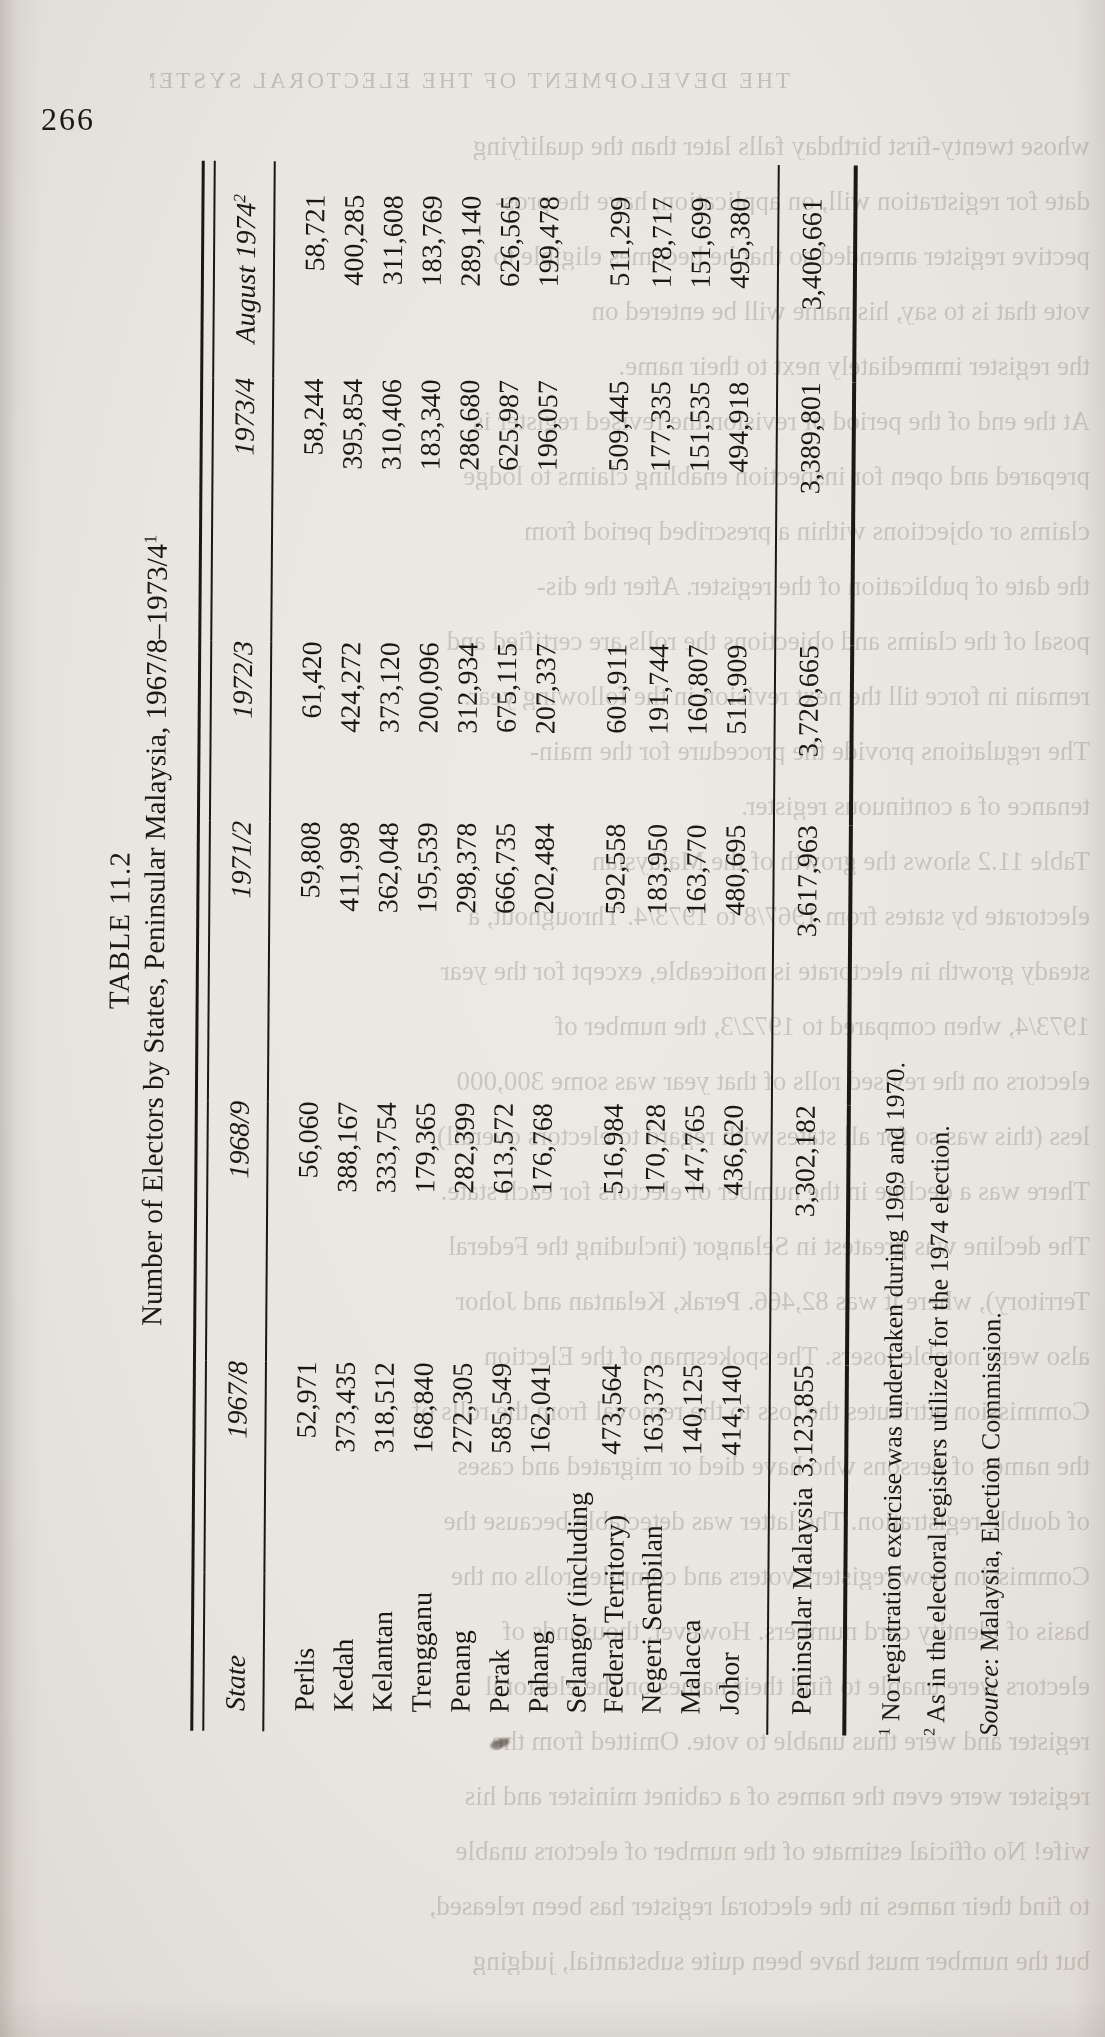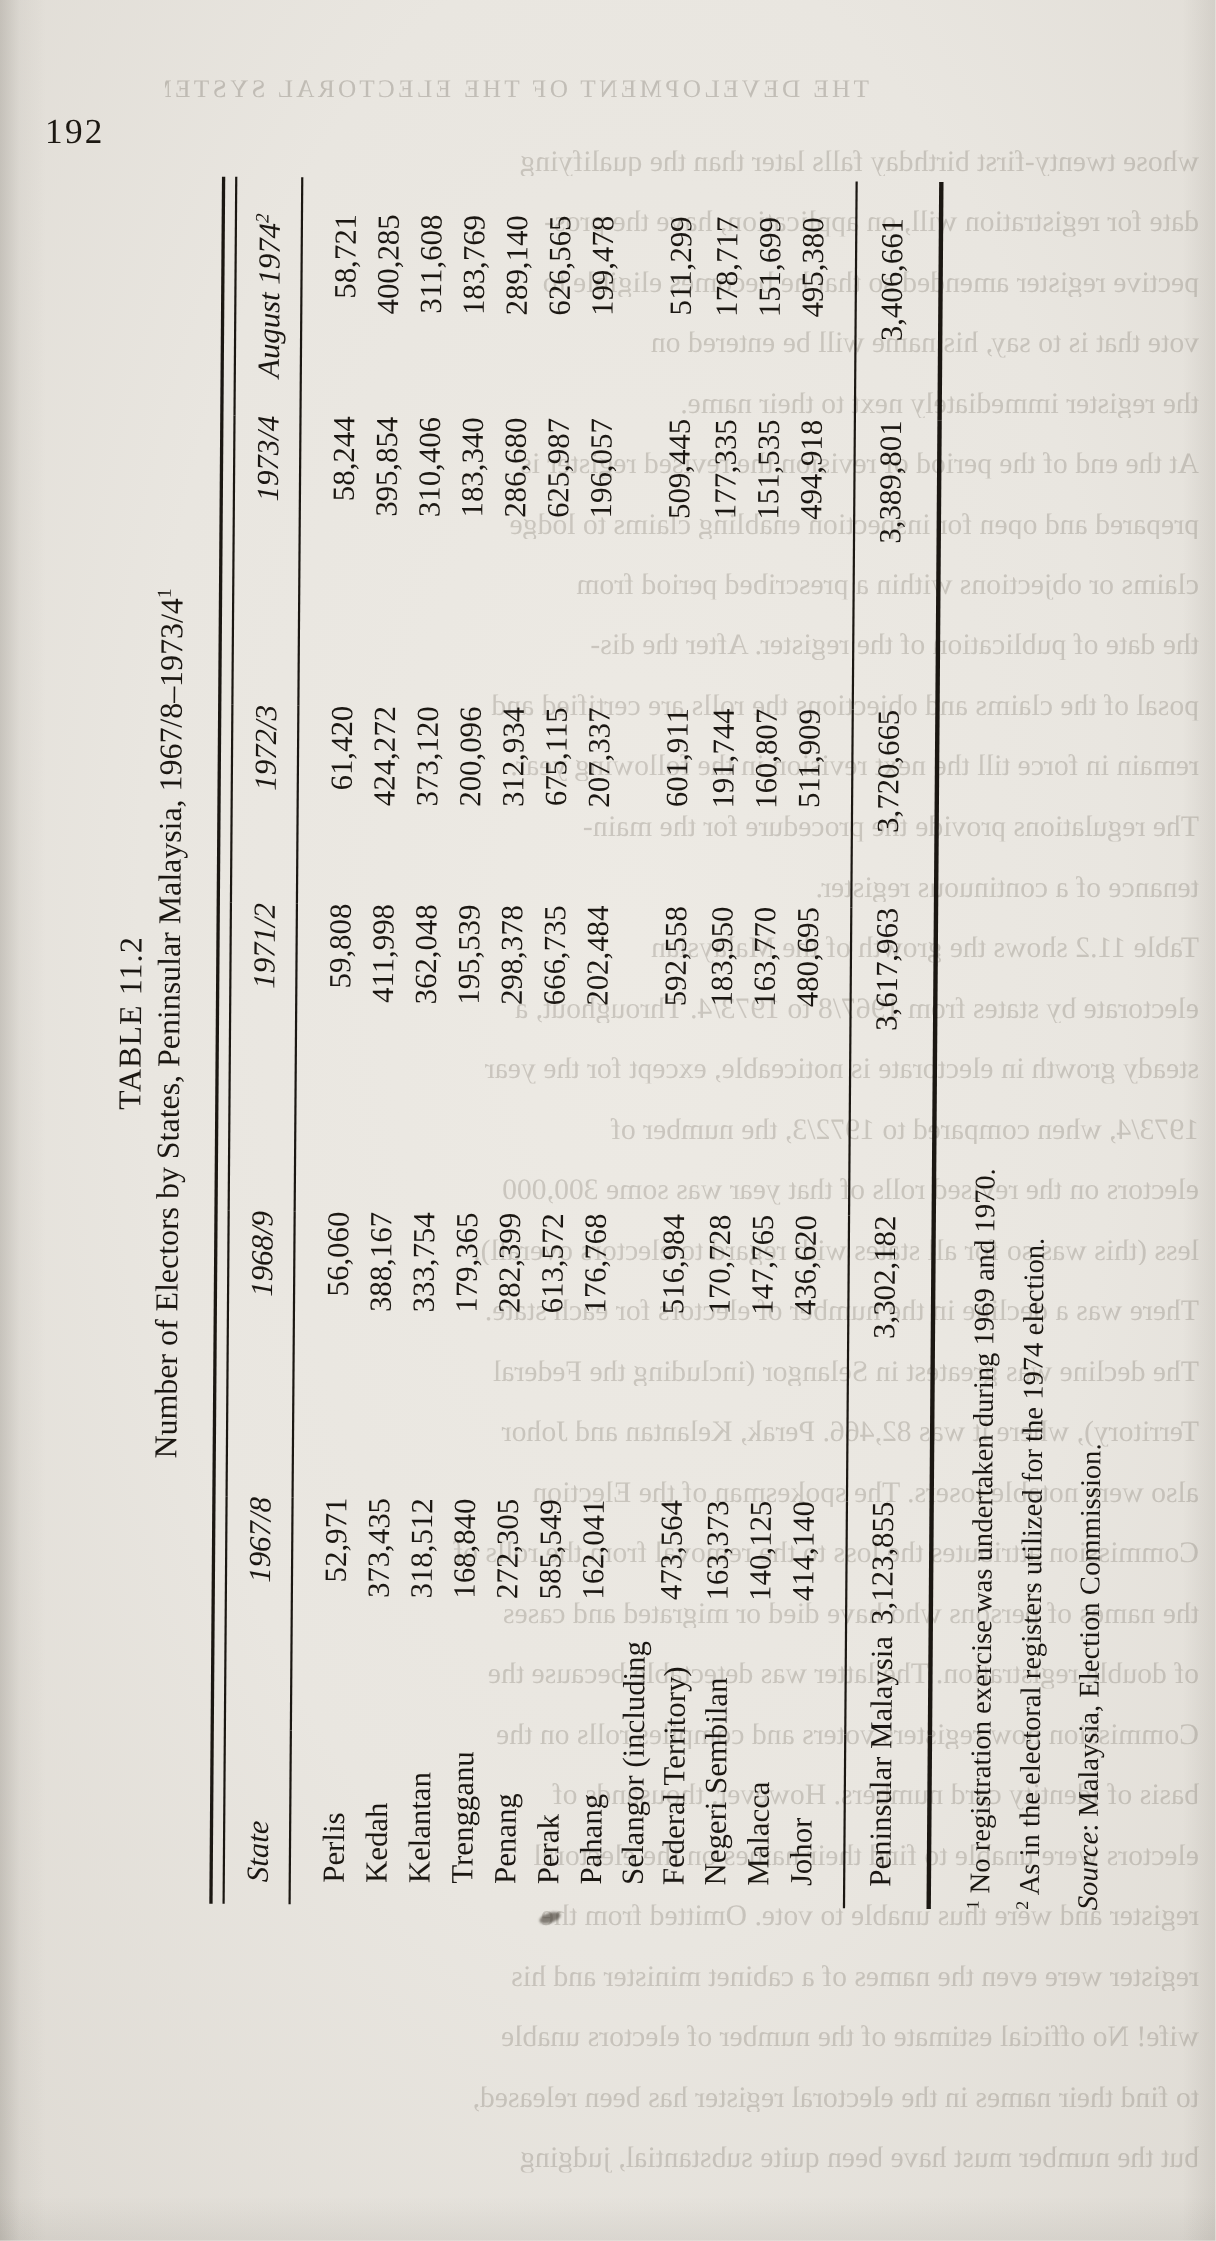--- a/index.html
+++ b/index.html
@@ -127,21 +127,21 @@
       <div class="bleed-line" style="top: 1563px;">Commission now registers voters and compiles rolls on the</div>
       <div class="bleed-line" style="top: 1618px;">basis of identity card numbers. However, thousands of</div>
       <div class="bleed-line" style="top: 1673px;">electors were unable to find their names on the electoral</div>
       <div class="bleed-line" style="top: 1728px;">register and were thus unable to vote. Omitted from the</div>
       <div class="bleed-line" style="top: 1783px;">register were even the names of a cabinet minister and his</div>
       <div class="bleed-line" style="top: 1838px;">wife! No official estimate of the number of electors unable</div>
       <div class="bleed-line" style="top: 1893px;">to find their names in the electoral register has been released,</div>
       <div class="bleed-line" style="top: 1948px;">but the number must have been quite substantial, judging</div>
     </div>
 
-  <div class="page-number">192</div>
+  <div class="page-number">266</div>
 
   <div class="rotated">
 
     <div class="t-title">TABLE 11.2</div>
 
     <div class="t-subtitle"><span>Number of Electors by States, Peninsular Malaysia, 1967/8–1973/4</span><sup>1</sup></div>
 
     <div class="tbl-wrap">
       <table class="electors-table">
         <colgroup>

